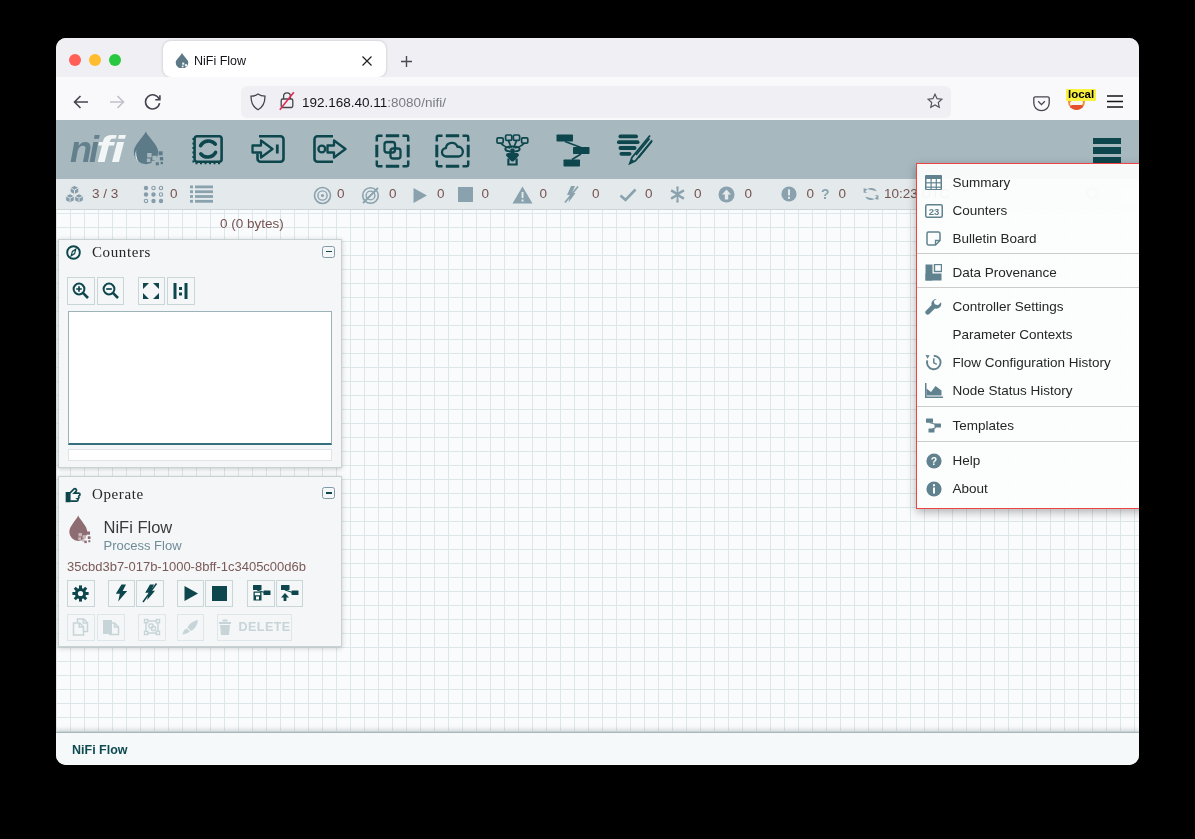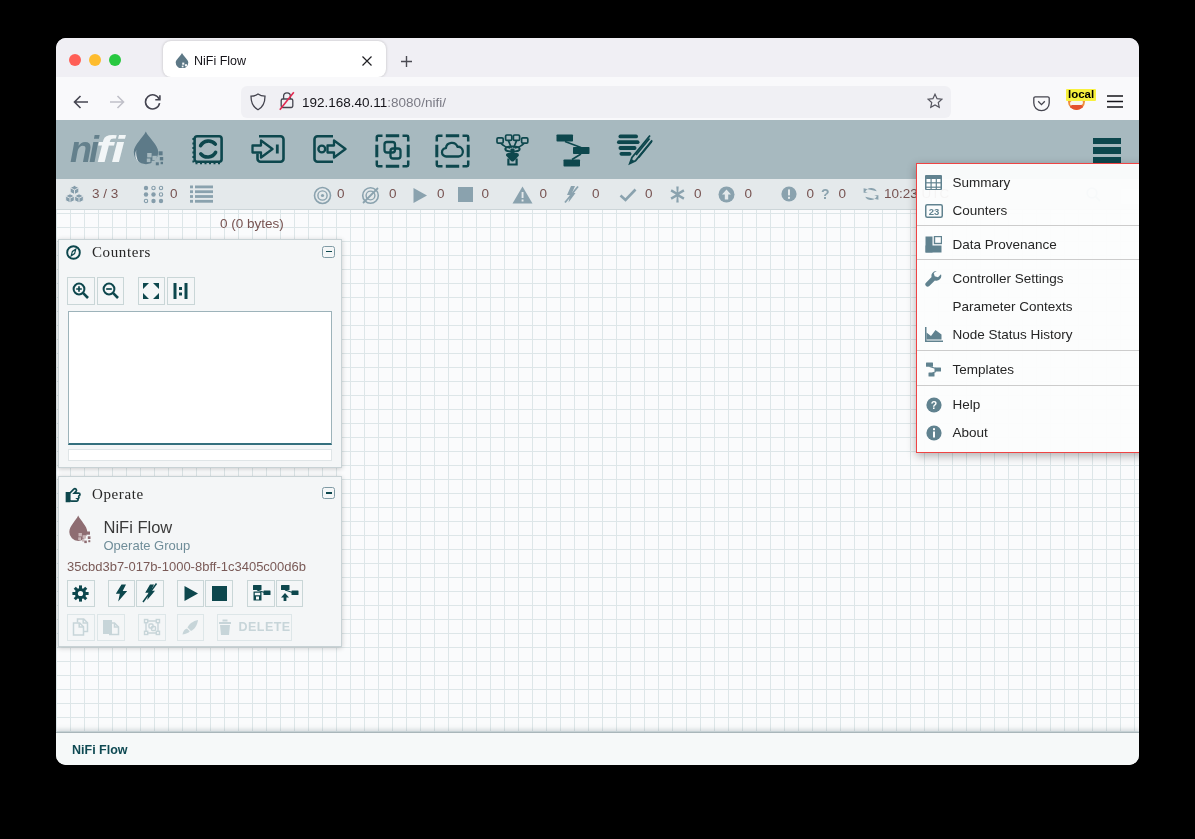--- a/index.html
+++ b/index.html
@@ -357,21 +357,21 @@
             <rect x="16" y="25.2" width="2.4" height="2.4"></rect>
           </g>
           <g fill="#8e6d72">
             <rect x="20.8" y="17.5" width="3.2" height="3.2"></rect>
             <rect x="21.8" y="22.3" width="2.7" height="2.7"></rect>
             <rect x="18.3" y="26.6" width="2.5" height="2.5"></rect>
             <rect x="22.3" y="26.2" width="2" height="2"></rect>
           </g>
         </svg>
     <span class="abs" style="left:45px;top:41px;font-size:16.5px;color:#3a3a3a;">NiFi Flow</span>
-    <span class="abs" style="left:45px;top:60.5px;font-size:13px;color:#6f8d99;">Operate Group</span>
+    <span class="abs" style="left:45px;top:60.5px;font-size:13px;color:#6f8d99;">Process Flow</span>
     <span class="abs" style="left:8.5px;top:81.5px;font-size:13px;color:#7a5a57;">35cbd3b7-017b-1000-8bff-1c3405c00d6b</span>
     <div class="obtn" style="left:8.6px;top:102.6px;">
           <svg width="17" height="17" viewBox="0 0 17 17">
             <g fill="#0d474d">
               <circle cx="8.5" cy="8.5" r="5.6"></circle>
               <g>
                 <rect x="7" y="0.4" width="3" height="4"></rect>
                 <rect x="7" y="12.6" width="3" height="4"></rect>
                 <rect x="0.4" y="7" width="4" height="3"></rect>
                 <rect x="12.6" y="7" width="4" height="3"></rect>
@@ -490,37 +490,50 @@
                 <rect x="11.9" y="12.8" width="3.6" height="1.2"></rect>
               </g>
             </svg>
           </span>Summary</div>
     <div class="mi"><span class="ic">
             <svg width="18" height="14" viewBox="0 0 18 14">
               <rect x="0.75" y="0.75" width="16.5" height="12.5" rx="1.5" fill="none" stroke="#60828f" stroke-width="1.5"></rect>
               <text x="9" y="10.5" text-anchor="middle" font-size="9.5" font-weight="bold" fill="#60828f" font-family="Liberation Sans">23</text>
             </svg>
           </span>Counters</div>
+    <div class="mi"><span class="ic">
+            <svg width="15" height="15" viewBox="0 0 15 15" fill="none" stroke="#60828f" stroke-width="1.5">
+              <path d="M1 2.5 A 1.5 1.5 0 0 1 2.5 1 H12.5 A1.5 1.5 0 0 1 14 2.5 V9.5 L9.5 14 H2.5 A1.5 1.5 0 0 1 1 12.5 Z"></path>
+              <path d="M9.5 14 V9.5 H14" stroke-width="1.3"></path>
+            </svg>
+          </span>Bulletin Board</div>
     <div class="mdiv"></div>
     <div class="mi"><span class="ic">
             <svg width="17" height="17" viewBox="0 0 17 17">
               <g fill="#60828f">
                 <rect x="0.5" y="0.5" width="7" height="16"></rect>
                 <rect x="0.5" y="9.5" width="16" height="7"></rect>
                 <rect x="9.5" y="0.5" width="7" height="7" fill="none" stroke="#60828f" stroke-width="1.4"></rect>
               </g>
             </svg>
           </span>Data Provenance</div>
     <div class="mdiv"></div>
     <div class="mi"><span class="ic">
             <svg width="17" height="17" viewBox="0 0 17 17" fill="#60828f">
               <path d="M11.2 1 a4.8 4.8 0 0 0 -4.6 6.1 L1 12.7 a2.3 2.3 0 0 0 3.3 3.3 L9.9 10.4 a4.8 4.8 0 0 0 6.1 -6.1 L13 7.3 L9.7 6.3 L8.7 3 L11.7 0.9 Z"></path>
             </svg>
           </span>Controller Settings</div>
     <div class="mi"><span class="ic"></span>Parameter Contexts</div>
+    <div class="mi"><span class="ic">
+            <svg width="17" height="17" viewBox="0 0 17 17">
+              <path d="M8.8 0.8 a7.7 7.7 0 1 1 -7.3 5.2 l1.8 0.7 a5.8 5.8 0 1 0 5.5 -4 Z" fill="#60828f"></path>
+              <path d="M0.5 1 L4.6 1.2 L2.6 4.8 Z" fill="#60828f"></path>
+              <path d="M8.8 4.2 V8.8 L11.8 10.4" fill="none" stroke="#60828f" stroke-width="1.5"></path>
+            </svg>
+          </span>Flow Configuration History</div>
     <div class="mi"><span class="ic">
             <svg width="18" height="15" viewBox="0 0 18 15">
               <path d="M1.5 12.5 V5.5 L6 9 L10.5 3 L16.5 7.5 V12.5 Z" fill="#60828f"></path>
               <path d="M0.75 0 V14.25 H18" stroke="#60828f" stroke-width="1.5" fill="none"></path>
             </svg>
           </span>Node Status History</div>
     <div class="mdiv" style="margin-top:1px;"></div>
     <div class="mi"><span class="ic">
             <svg width="17" height="15" viewBox="0 0 17 15">
               <g fill="#60828f">

